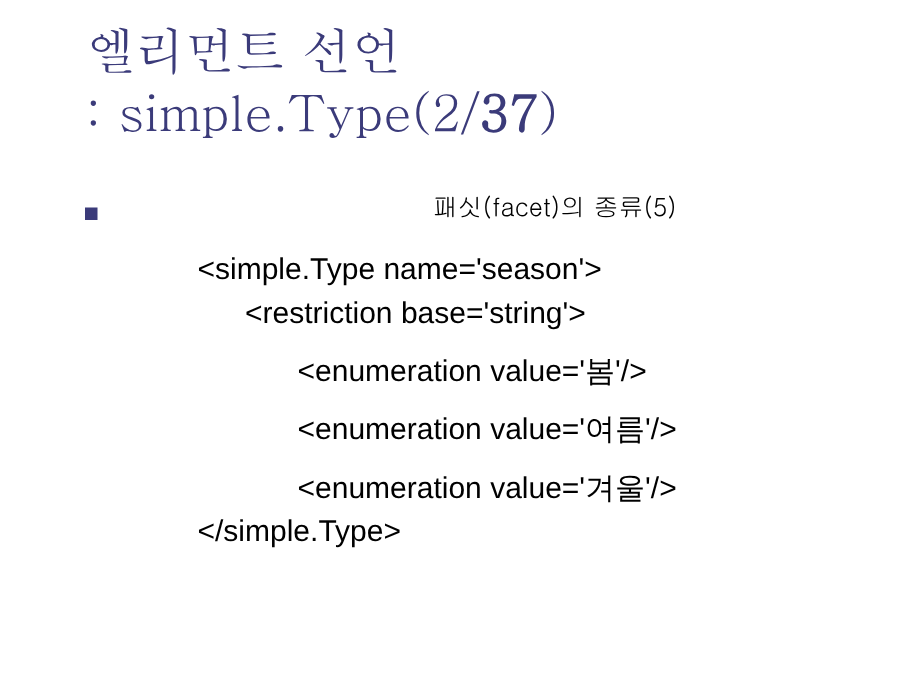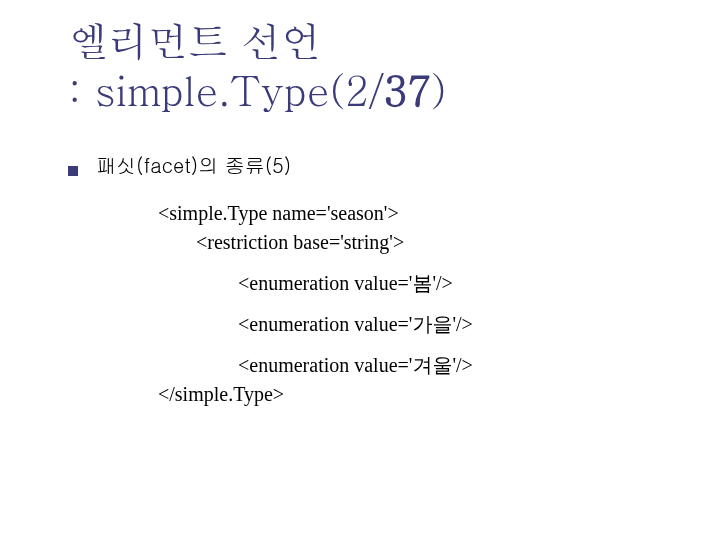--- a/index.html
+++ b/index.html
@@ -37,20 +37,21 @@
     position: absolute;
     left: 68px;
     top: 150px;
     font-size: 20px;
     line-height: 1.45;
     font-family: "Gulim", "Dotum", Arial, sans-serif;
   }
   .row {
     display: flex;
     align-items: baseline;
+    justify-content: space-between;
   }
   .bullet-sq {
     display: inline-block;
     width: 10px;
     height: 10px;
     background: #3b3b7a;
     margin-right: 18px;
     margin-top: 4px;
     flex: 0 0 auto;
     position: relative;
@@ -66,22 +67,22 @@
     position: relative;
     top: 4px;
   }
   .lvl2 {
     margin-left: 38px;
     margin-top: 6px;
   }
   .code-block {
     margin-left: 90px;
     margin-top: 20px;
-    font-size: 20px;
-    font-family: Liberation Serif, serif;
+    font-size: 24px;
+    font-family: Liberation Sans, sans-serif;
     line-height: 1.45;
   }
   .code-line { white-space: pre; }
   .indent1 { padding-left: 38px; }
   .indent2 { padding-left: 80px; margin-top: 12px; }
 </style>
 </head>
 <body>
 
 <div class="slide">
@@ -98,20 +99,20 @@
     <div class="row">
       <span class="bullet-sq"></span>
       <span>패싯(facet)의 종류(5)</span>
     </div>
 
 
     <div class="code-block">
       <div class="code-line">&lt;simple.Type name='season'&gt;</div>
       <div class="code-line indent1">&lt;restriction base='string'&gt;</div>
       <div class="code-line indent2">&lt;enumeration value='봄'/&gt;</div>
-      <div class="code-line indent2">&lt;enumeration value='가을'/&gt;</div>
+      <div class="code-line indent2">&lt;enumeration value='여름'/&gt;</div>
       <div class="code-line indent2">&lt;enumeration value='겨울'/&gt;</div>
       <div class="code-line">&lt;/simple.Type&gt;</div>
     </div>
 
   </div>
 
 </div>
 
 </body></html>

